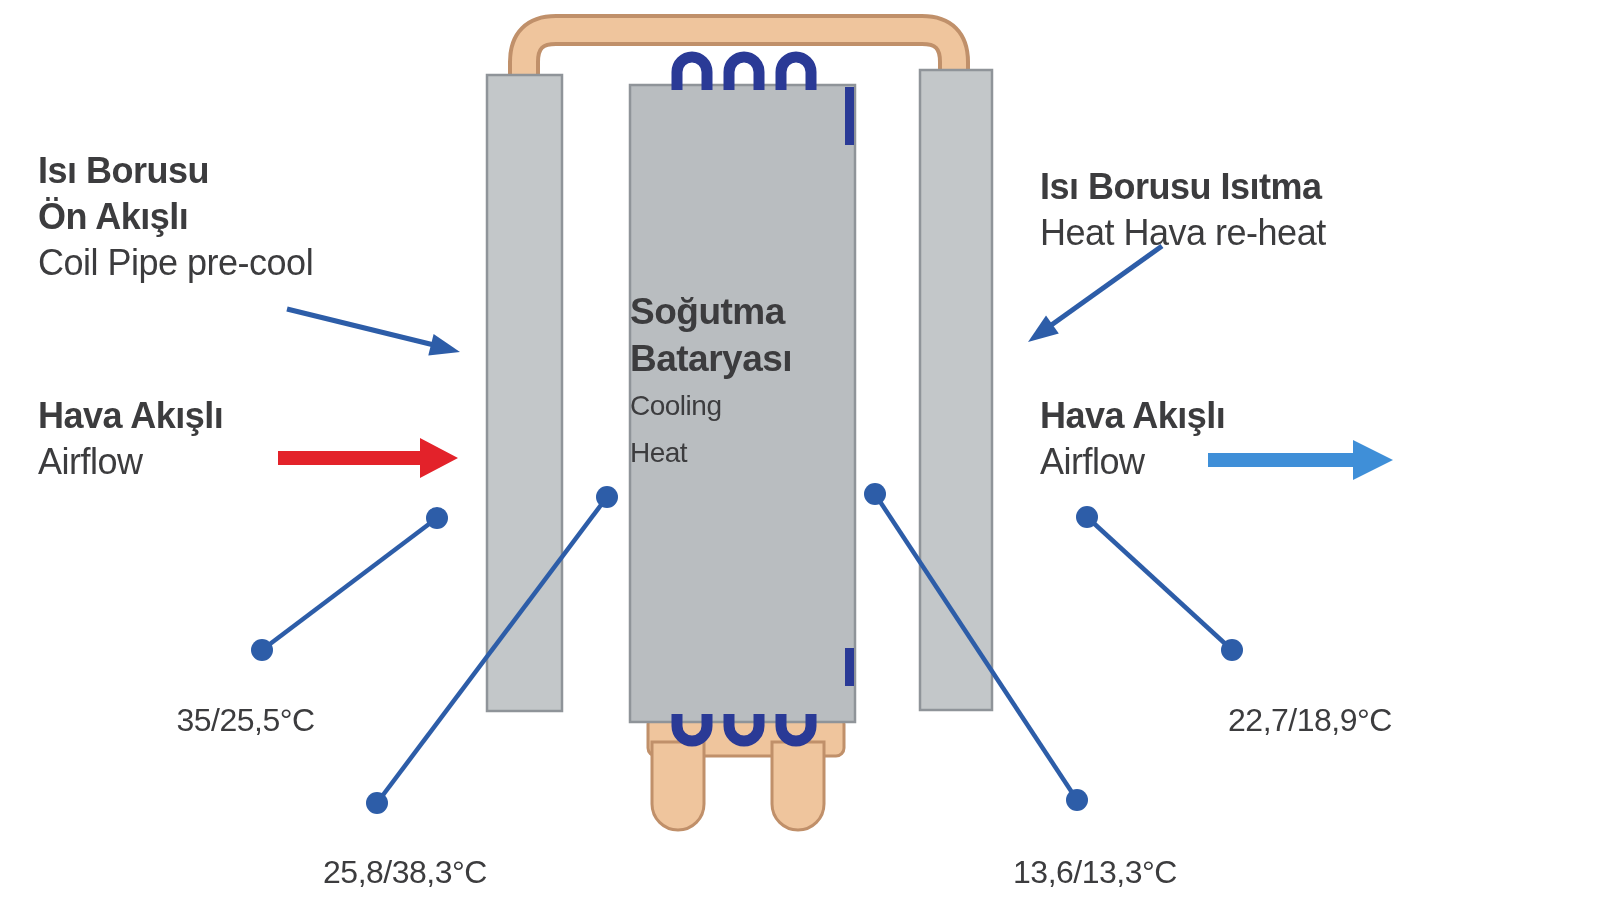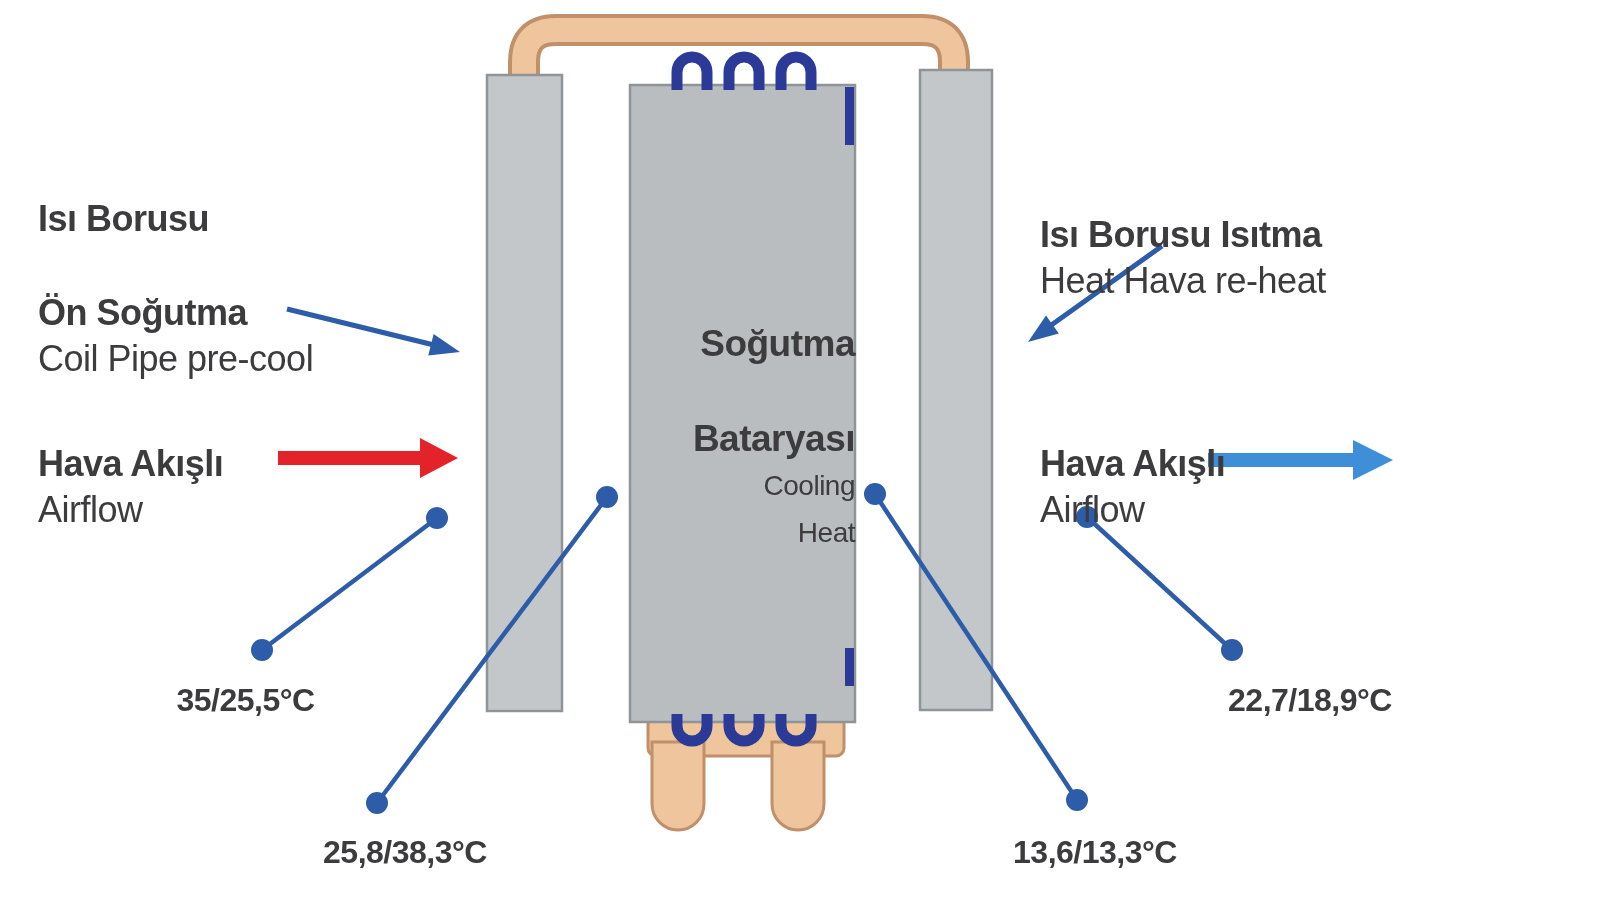--- a/index.html
+++ b/index.html
@@ -6,28 +6,28 @@
   #stage{
     position:relative;width:1600px;height:900px;background:var(--c-background,#fff);
     overflow:hidden;font-family:"Liberation Sans",sans-serif;
   }
   #diagram-svg{position:absolute;left:0;top:0;width:1600px;height:900px;}
   .label{
     position:absolute;color:var(--c-text,#3c3c3e);
     font-family:"Liberation Sans",sans-serif;letter-spacing:-0.5px;
     line-height:46px;font-size:36px;white-space:nowrap;
   }
-  .t-bold{font-weight:700;margin-top:48px;}
+  .t-bold{font-weight:700;}
   .t-reg{font-weight:400;}
   .temp-label{
-    position:absolute;font-weight:700;font-size:32px;color:var(--c-text,#3c3c3e);
-    text-align:center;letter-spacing:-0.5px;white-space:nowrap;
+    position:absolute;font-weight:400;font-size:32px;color:var(--c-text,#3c3c3e);
+    text-align:center;letter-spacing:-0.5px;white-space:nowrap;margin-top:20px;
   }
   .coil-label{
-    position:absolute;left:630px;top:272px;width:225px;text-align:right;
+    position:absolute;left:630px;top:288px;width:225px;text-align:left;
     color:var(--c-text,#3c3c3e);font-family:"Liberation Sans",sans-serif;
     line-height:47px;letter-spacing:-0.5px;
   }
   .coil-label .t-bold{font-size:37px;}
   .coil-label .t-reg{font-size:28px;}
   
   .panel-fill{fill:var(--c-panel_gray,#c2c6c8);stroke:var(--c-panel_border,#90959a);stroke-width:2.5;}
   .coil-fill{fill:var(--c-coil_gray,#b9bdc0);stroke:var(--c-panel_border,#90959a);stroke-width:2.5;}
   .copper-outer{fill:none;stroke:var(--c-copper_border,#c0906a);stroke-width:32;}
   .copper-inner{fill:none;stroke:var(--c-copper,#efc59d);stroke-width:24;}
@@ -112,21 +112,21 @@
     </g>
     <g>
       <line class="leader" x1="1087" y1="517" x2="1232" y2="650"></line>
       <circle class="dot" cx="1087" cy="517" r="11"></circle>
       <circle class="dot" cx="1232" cy="650" r="11"></circle>
     </g>
   </svg>
 
   <div class="label" style="left:38px;top:148px;">
     <div class="t-bold">Isı Borusu</div>
-    <div class="t-bold">Ön Soğutma</div>
+    <div class="t-bold">Ön Akışlı</div>
     <div class="t-reg">Coil Pipe pre-cool</div>
   </div>
 
   <div class="label" style="left:38px;top:393px;">
     <div class="t-bold">Hava Akışlı</div>
     <div class="t-reg">Airflow</div>
   </div>
 
   <div class="label" style="left:1040px;top:164px;">
     <div class="t-bold">Isı Borusu Isıtma</div>

